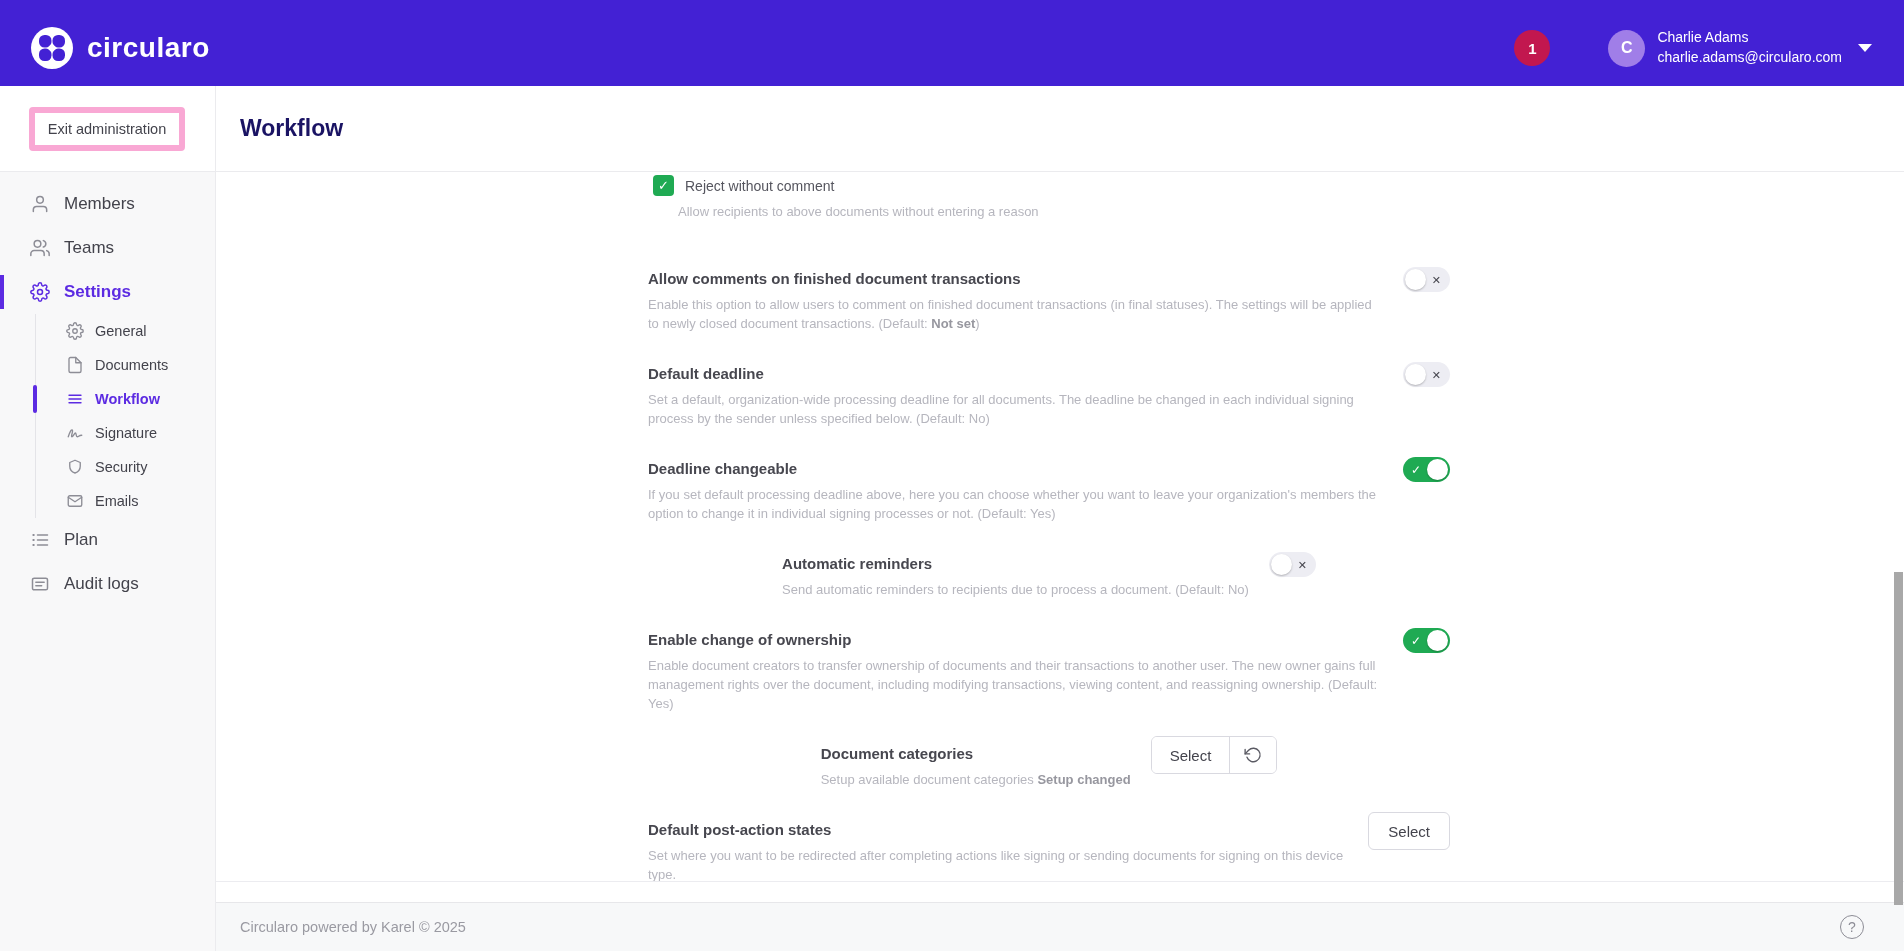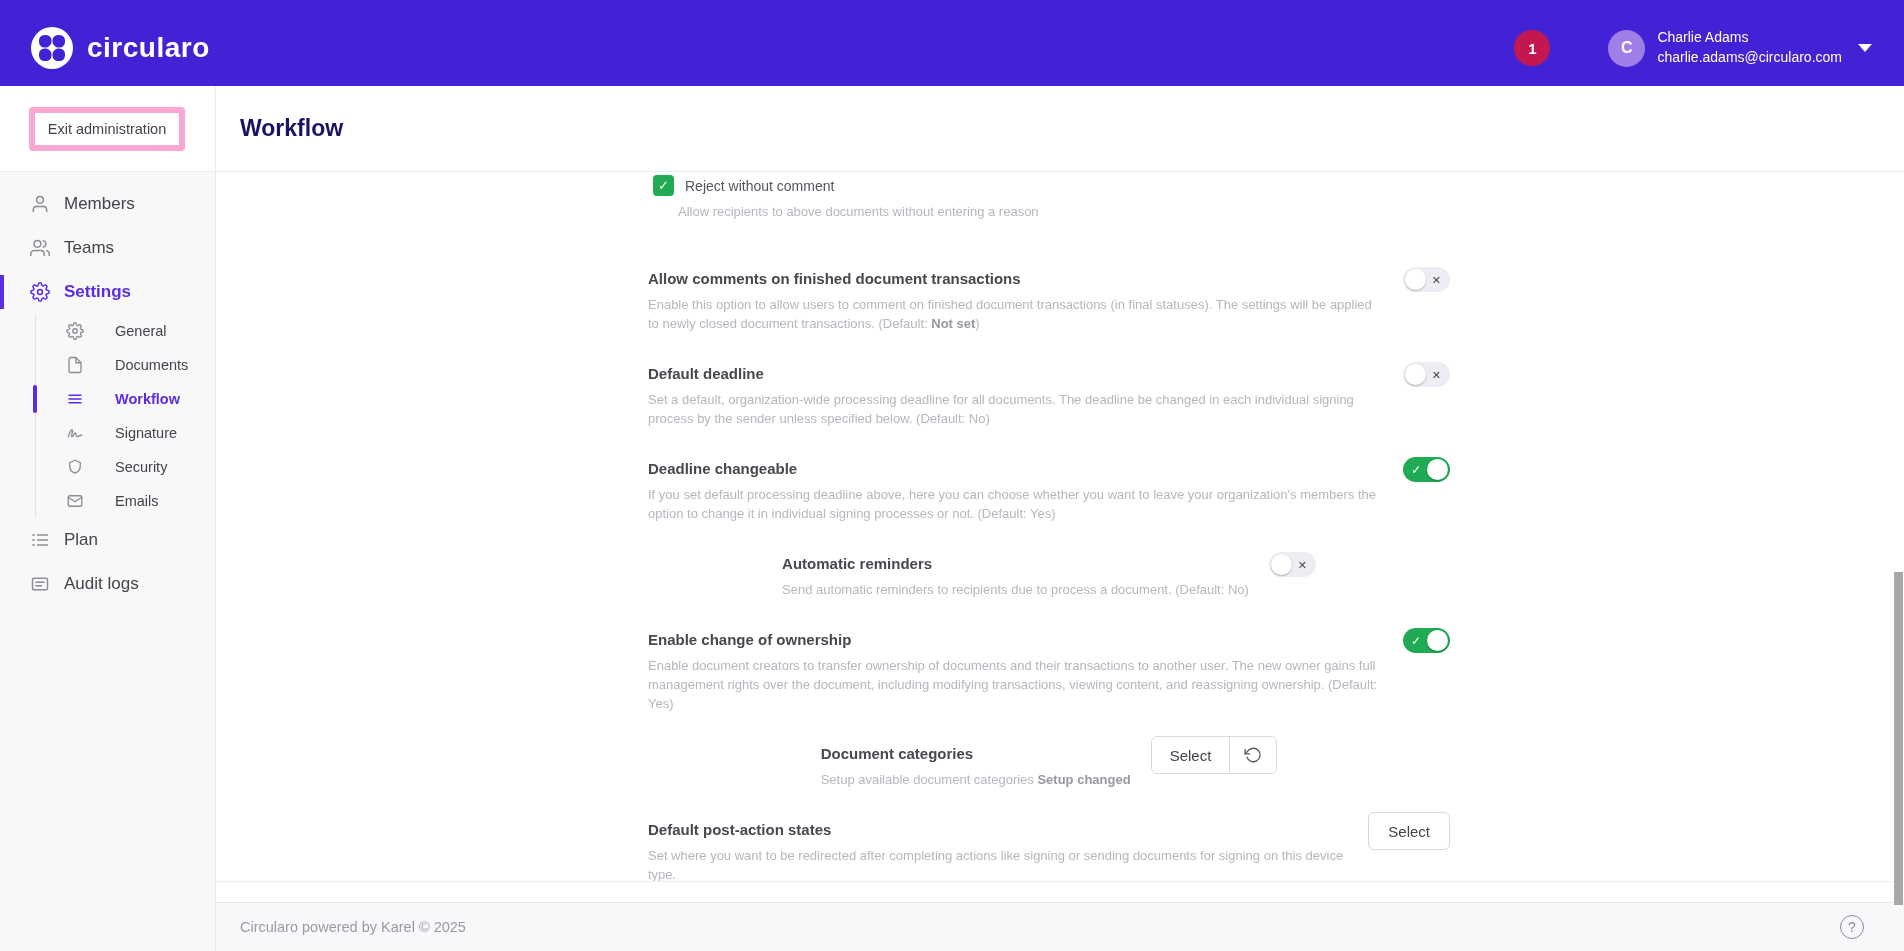--- a/index.html
+++ b/index.html
@@ -54,21 +54,21 @@
   .exit-btn{
     width:156px;height:44px;background:#fff;border:6px solid #f9a8d4;
     border-radius:4px;font-size:14.5px;color:#43434c;
     font-family:inherit;cursor:pointer;
   }
   .sidebar-nav{padding-top:10px;}
   .nav-item{
     position:relative;display:flex;align-items:center;gap:14px;
     height:44px;padding-left:30px;font-size:17px;color:#43434c;cursor:pointer;
   }
-  .nav-item.sub{height:34px;padding-left:66px;gap:31px;font-size:14.5px;}
+  .nav-item.sub{height:34px;padding-left:66px;gap:11px;font-size:14.5px;}
   .nav-item.sub::before{
     content:'';position:absolute;left:35px;top:0;bottom:0;width:1px;background:#e4e4e8;
   }
   .nav-item.top.active::before{
     content:'';position:absolute;left:0;top:5px;bottom:5px;width:4px;background:var(--accent);
   }
   .nav-item.sub.active::after{
     content:'';position:absolute;left:33px;top:3px;bottom:3px;width:4px;
     border-radius:2px;background:var(--accent);
   }

